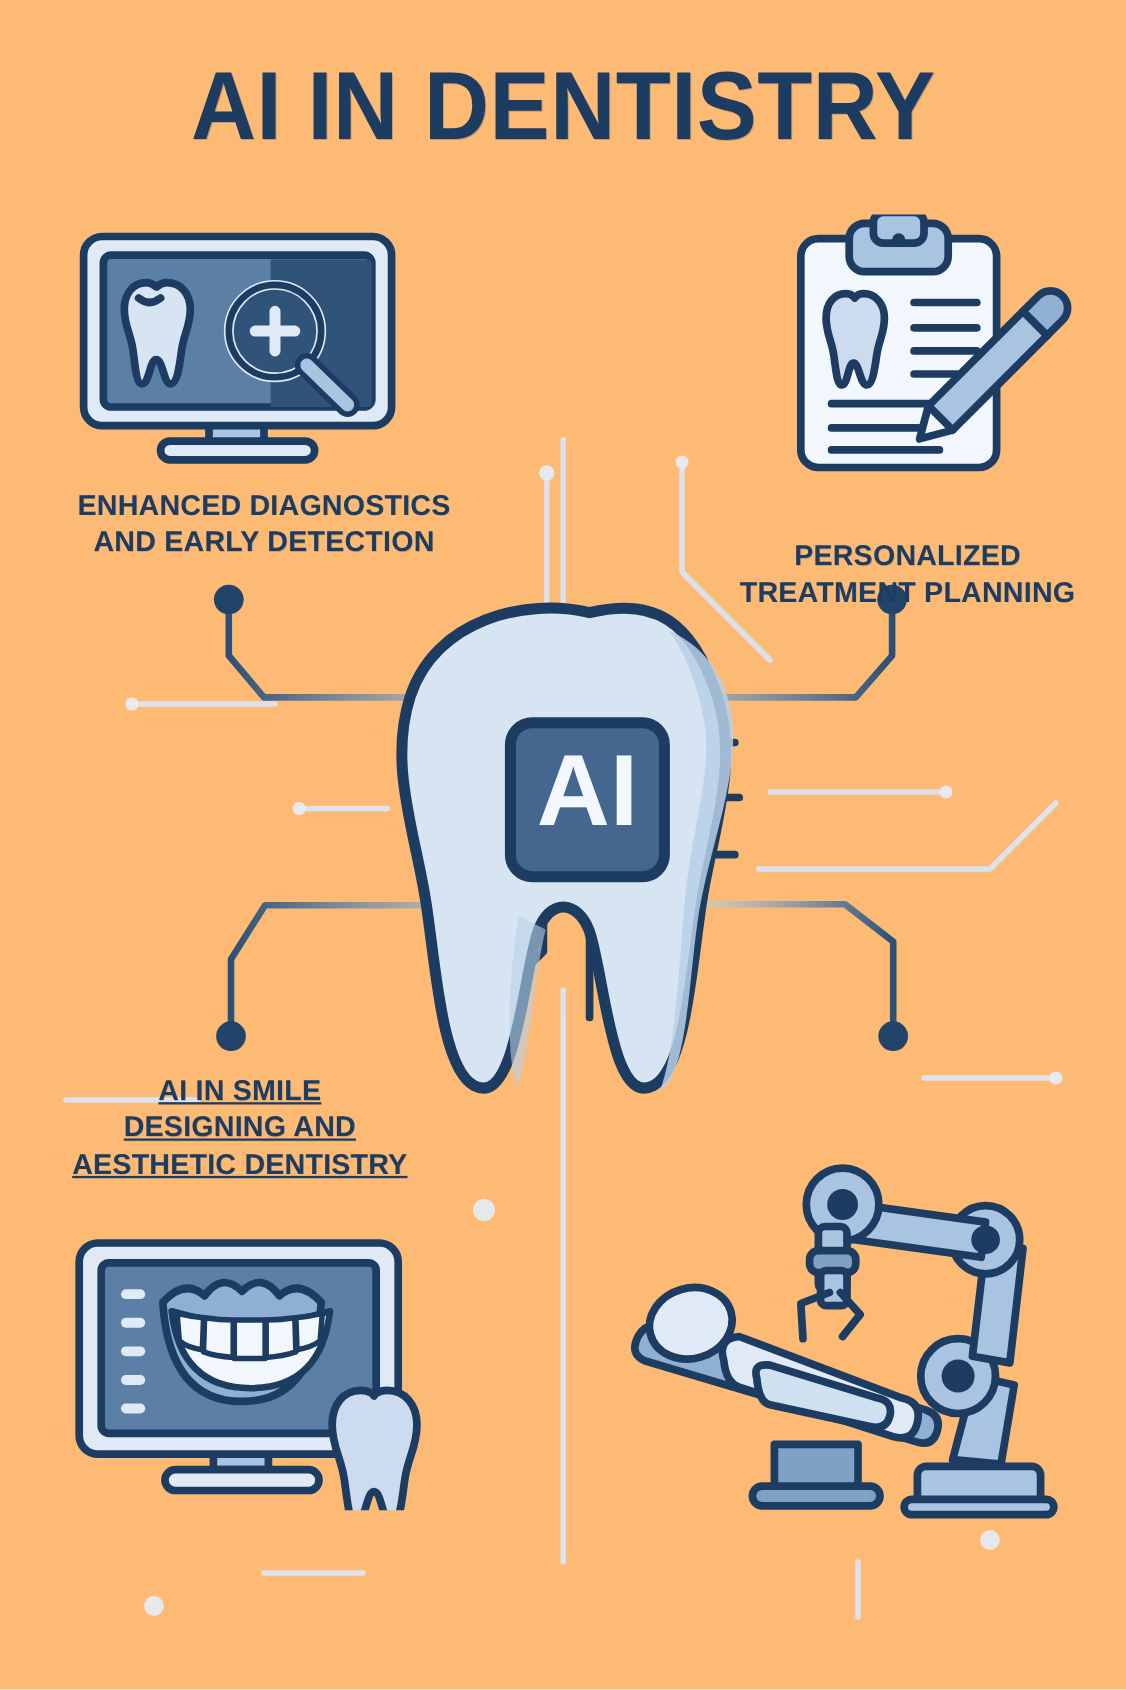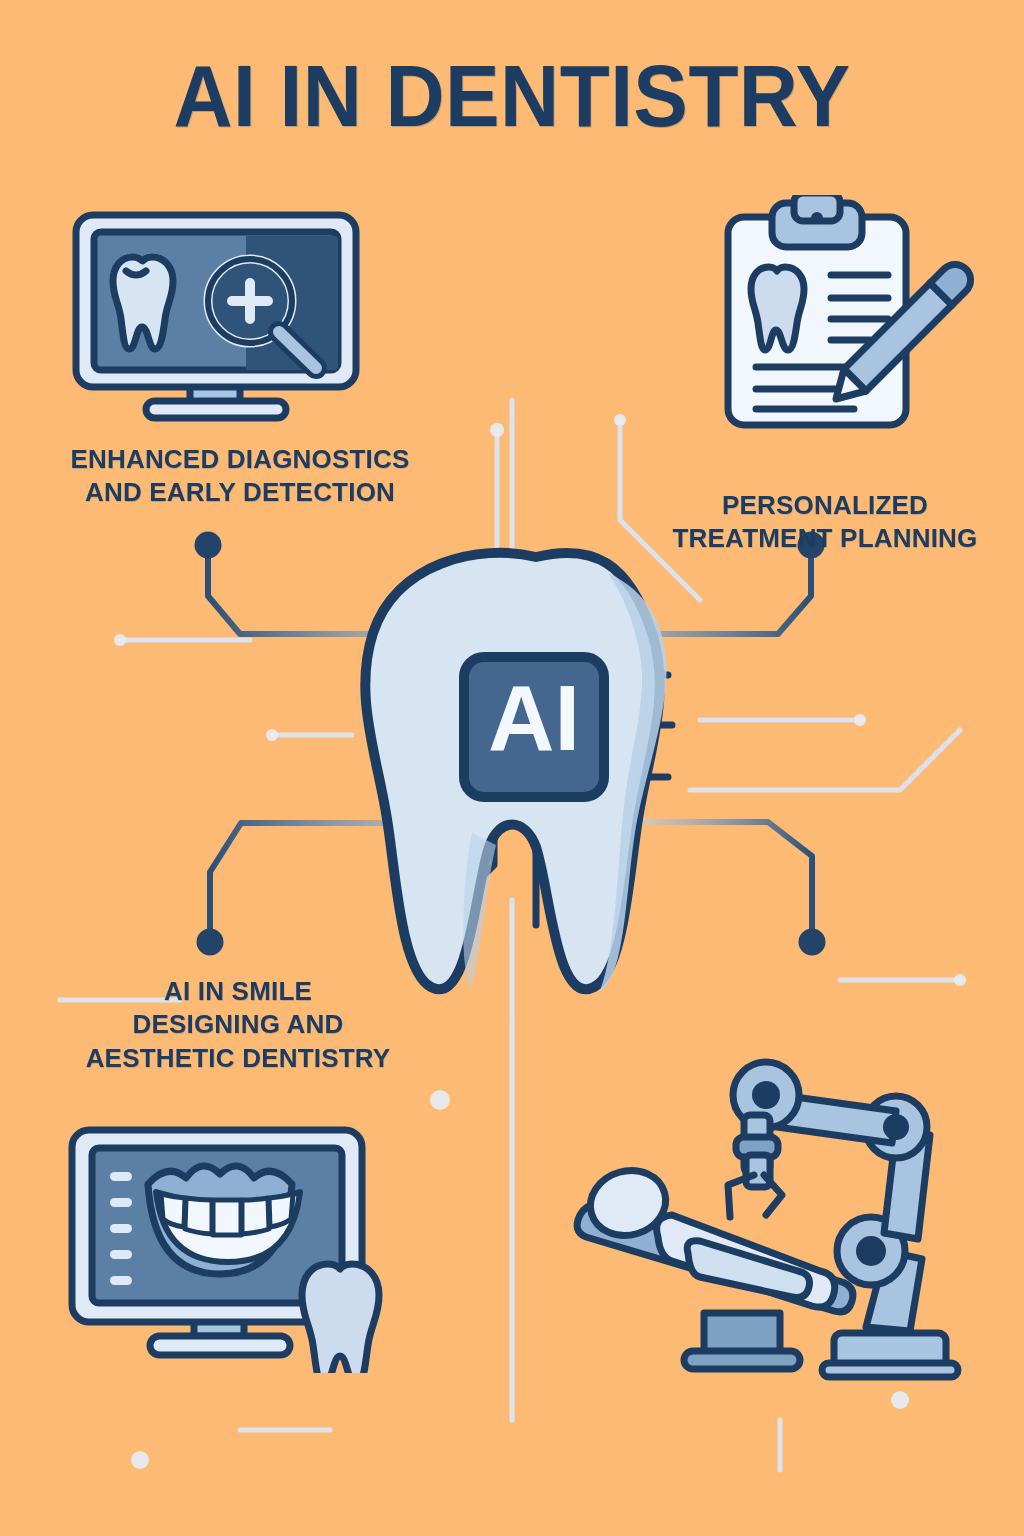--- a/index.html
+++ b/index.html
@@ -47,21 +47,21 @@
     line-height: 1.28;
     font-weight: 700;
     color: #1d3c61;
     letter-spacing: 0.2px;
     text-align: center;
     white-space: pre-line;
     text-shadow: 0.5px 0.5px 0 rgba(30,60,95,0.2);
   }
   #label-diagnostics { left: 10px;  top: 443px; width: 460px; }
   #label-treatment   { left: 630px; top: 443px; width: 390px; margin-top: 46px; }
-  #label-smile       { left: 28px;  top: 975px; width: 420px; }
+  #label-smile       { left: 8px;  top: 975px; width: 420px; text-decoration: underline; }
   #label-robotic     { left: 620px; top: 975px; width: 400px; }
 
   
   .icon-wrap { position: absolute; }
   #icon-diagnostics { left: 68px;  top: 205px; width: 300px; height: 225px; }
   #icon-treatment   { left: 706px; top: 195px; width: 272px; height: 240px; }
   #icon-smile       { left: 56px;  top: 1118px; width: 340px; height: 255px; }
   #icon-robotic     { left: 566px; top: 1055px; width: 410px; height: 330px; }
 
   #tooth-wrap { position: absolute; left: 346px; top: 545px; width: 380px; height: 460px; }

